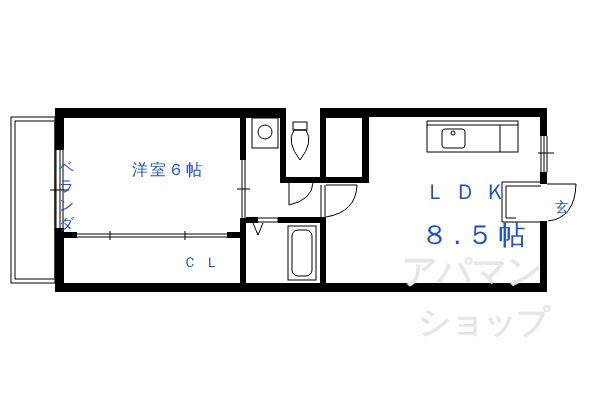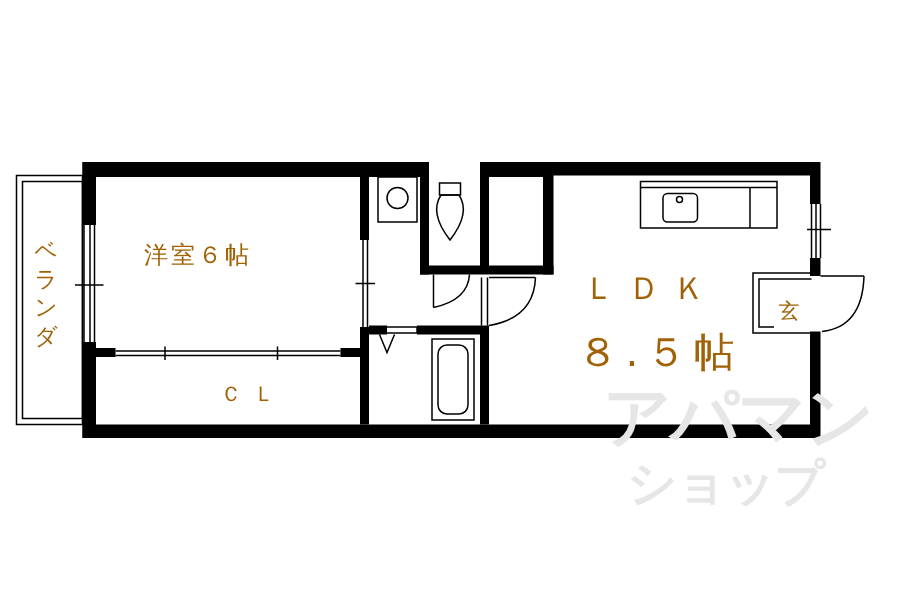--- a/index.html
+++ b/index.html
@@ -1,26 +1,26 @@
 <!DOCTYPE html>
 <html><head>
   <meta charset="utf-8">
   <style>
     html, body { margin: 0; padding: 0; background: #ffffff; }
     body { width: 600px; height: 400px; position: relative; overflow: hidden; font-family: "DejaVu Sans", sans-serif; }
     svg { position: absolute; left: 0; top: 0; }
-    .label { position: absolute; color: #a16207; font-family: "DejaVu Sans", sans-serif; white-space: nowrap; }
+    .label { position: absolute; color: #1d4ed8; font-family: "DejaVu Sans", sans-serif; white-space: nowrap; margin-left: 36px; }
     .room-yoshitsu { left: 96px; top: 160px; font-size: 16px; letter-spacing: 2px; }
     .room-ldk { left: 389px; top: 178px; font-size: 21px; letter-spacing: 9px; }
     .room-ldk-size { left: 385px; top: 217px; font-size: 27px; letter-spacing: 5px; }
     .room-cl { left: 147px; top: 254px; font-size: 14px; letter-spacing: 8px; }
     .veranda { left: 23px; top: 158px; font-size: 15px; width: 16px; line-height: 19px; word-break: break-all; white-space: normal; }
     .genkan { left: 519px; top: 199px; font-size: 14px; }
     .watermark { position: absolute; color: #e6e6e6; font-weight: bold; font-family: "DejaVu Sans", sans-serif; }
-    .wm1 { left: 402px; top: 248px; font-size: 45px; letter-spacing: -1px; }
+    .wm1 { left: 402px; top: 248px; font-size: 35px; letter-spacing: -1px; }
     .wm2 { left: 418px; top: 300px; font-size: 33px; letter-spacing: -1px; }
   </style>
 </head>
 <body>
 
 <svg width="600" height="400" viewBox="0 0 600 400" xmlns="http://www.w3.org/2000/svg">
 
   <g>
     <rect x="11" y="117" width="44" height="166" fill="none" stroke="#000" stroke-width="1"></rect>
     <rect x="15" y="121" width="40" height="158" fill="none" stroke="#000" stroke-width="1"></rect>

